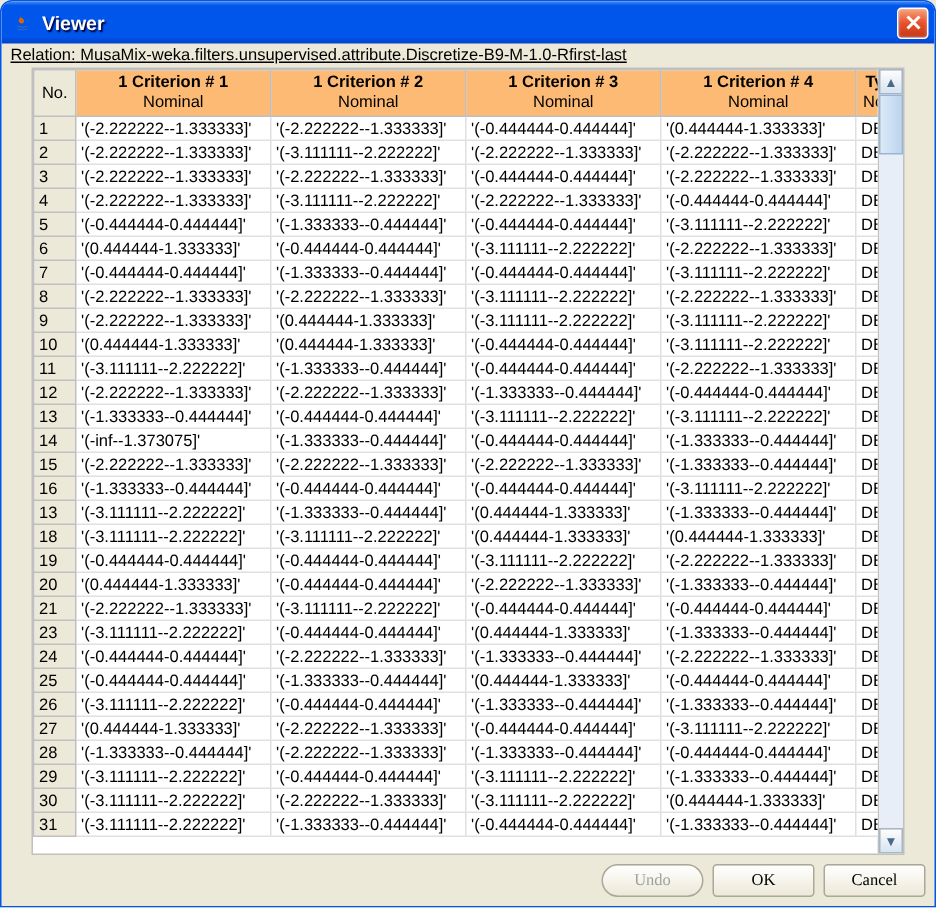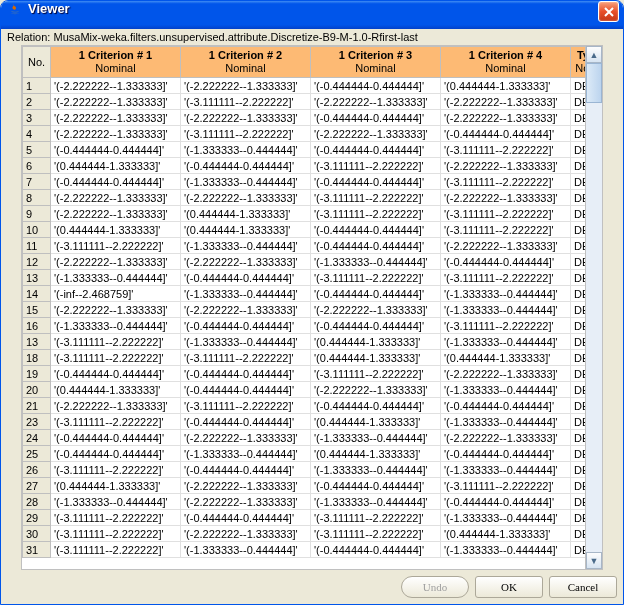--- a/index.html
+++ b/index.html
@@ -17,21 +17,21 @@
     border-radius: 8px 8px 0 0;
     overflow: hidden;
     background: #ece9d8;
     display: flex;
     flex-direction: column;
   }
   .titlebar {
     height: 28px;
     background: linear-gradient(to bottom, #3f8cf3 0%, #0055ea 10%, #0055ea 85%, #0341c9 100%);
     display: flex;
-    align-items: flex-start;
+    align-items: center;
     padding: 0 4px 0 6px;
     color: white;
     font-weight: bold;
     font-size: 13px;
   }
   .titlebar .app-icon {
     width: 16px; height: 16px;
     margin-right: 5px;
     display: inline-flex;
     align-items: center;
@@ -50,20 +50,21 @@
     justify-content: center;
     cursor: pointer;
     font-family: Arial;
     font-size: 13px;
     box-shadow: inset 0 0 2px rgba(255,255,255,.5);
   }
   .relation-row {
     padding: 2px 6px;
     font-size: 11px;
     color: #000;
+    text-decoration: underline;
   }
   .table-container {
     flex: 1;
     margin: 0 20px;
     display: flex;
     overflow: hidden;
     border: 1px solid #c0c0c0;
   }
   .table-scroll {
     flex: 1;
@@ -313,21 +314,21 @@
             <tr>
               <th class="rowhead">13</th>
               <td>'(-1.333333--0.444444]'</td>
               <td>'(-0.444444-0.444444]'</td>
               <td>'(-3.111111--2.222222]'</td>
               <td>'(-3.111111--2.222222]'</td>
               <td>DEM</td>
             </tr>
             <tr>
               <th class="rowhead">14</th>
-              <td>'(-inf--2.468759]'</td>
+              <td>'(-inf--1.373075]'</td>
               <td>'(-1.333333--0.444444]'</td>
               <td>'(-0.444444-0.444444]'</td>
               <td>'(-1.333333--0.444444]'</td>
               <td>DEM</td>
             </tr>
             <tr>
               <th class="rowhead">15</th>
               <td>'(-2.222222--1.333333]'</td>
               <td>'(-2.222222--1.333333]'</td>
               <td>'(-2.222222--1.333333]'</td>

